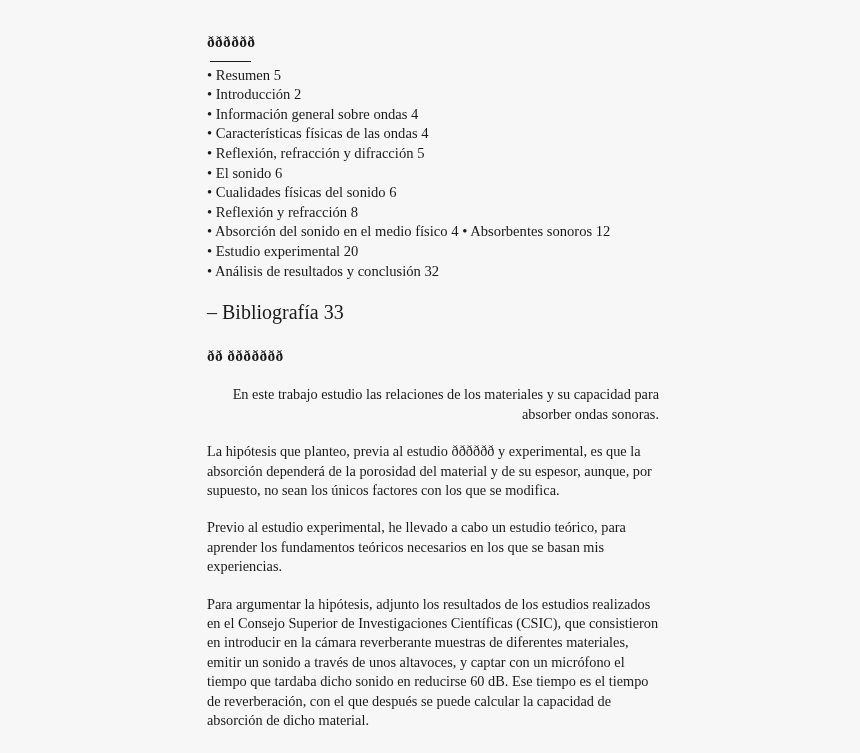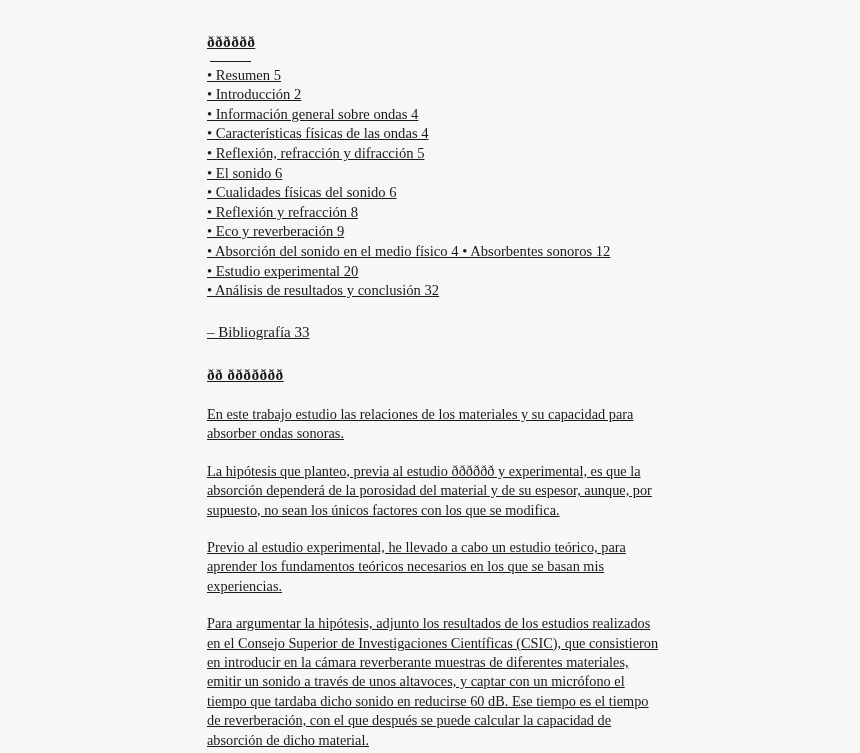--- a/index.html
+++ b/index.html
@@ -14,21 +14,20 @@
     color: #1a1a1a;
     overflow: hidden;
   }
 
   .page {
     position: relative;
     width: 860px;
     height: 753px;
     box-sizing: border-box;
     padding: 33px 0 0 0;
-    text-decoration: underline;
   }
 
   .content {
     margin-left: 207px;
     width: 452px;
   }
 
   .heading {
     font-weight: bold;
     font-size: 15.5px;
@@ -58,40 +57,41 @@
     font-size: 14.6px;
     line-height: 19.6px;
   }
   .toc li {
     margin: 0;
     padding: 0;
     white-space: nowrap;
   }
 
   .biblio {
-    font-size: 15px;
+    font-size: 20px;
     line-height: 19.6px;
     margin: 22px 0 0 0;
     padding: 0;
   }
 
   .heading-resumen {
     margin: 24px 0 0 0;
   }
 
   .body-text {
     font-size: 14.3px;
     line-height: 19.4px;
     margin: 18px 0 0 0;
     padding: 0;
     text-align: left;
   }
 
   .body-text.first {
     margin-top: 20px;
+    text-align: right;
   }
 
   .wide {
     width: 456px;
   }
 </style>
 </head>
 <body>
 
 <div class="page">
@@ -103,21 +103,20 @@
 
     <ul class="toc">
       <li>• Resumen 5</li>
       <li>• Introducción 2</li>
       <li>• Información general sobre ondas 4</li>
       <li>• Características físicas de las ondas 4</li>
       <li>• Reflexión, refracción y difracción 5</li>
       <li>• El sonido 6</li>
       <li>• Cualidades físicas del sonido 6</li>
       <li>• Reflexión y refracción 8</li>
-      <li>• Eco y reverberación 9</li>
       <li>• Absorción del sonido en el medio físico 4 • Absorbentes sonoros 12</li>
       <li>• Estudio experimental 20</li>
       <li>• Análisis de resultados y conclusión 32</li>
     </ul>
 
     <p class="biblio">– Bibliografía 33</p>
 
     <div class="heading heading-resumen">ðð ððððððð</div>
 
     <p class="body-text first">En este trabajo estudio las relaciones de los materiales y su capacidad para absorber ondas sonoras.</p>

